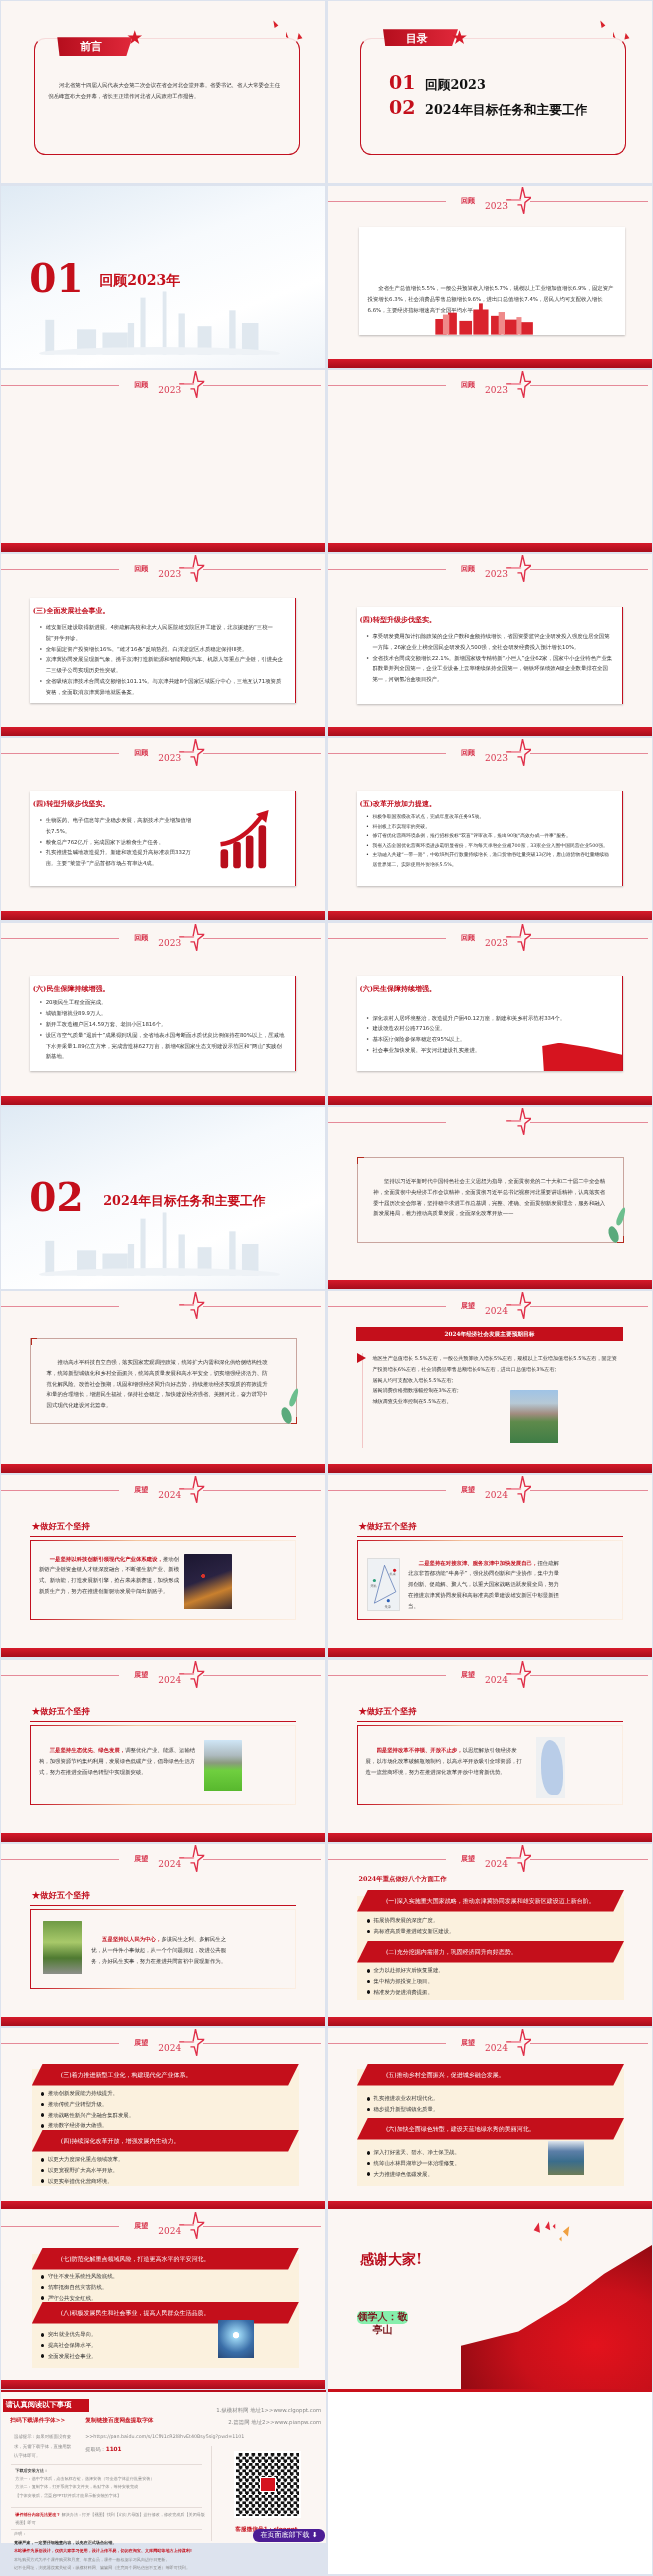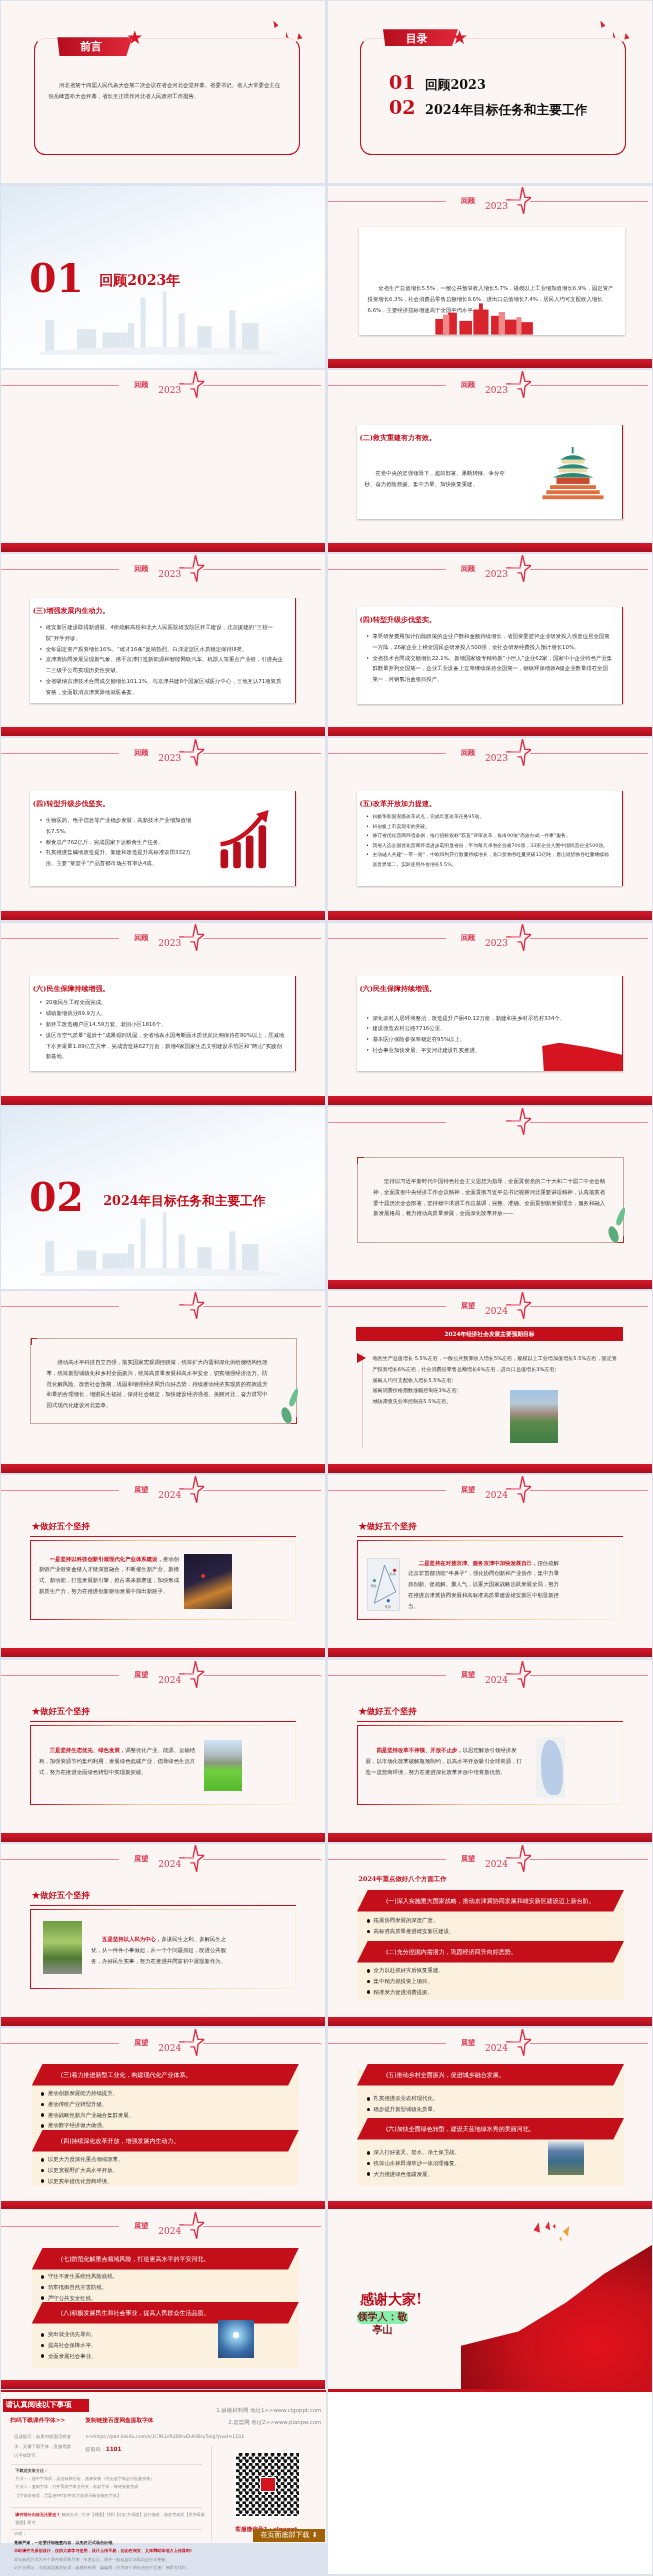--- a/index.html
+++ b/index.html
@@ -32,21 +32,21 @@
   .frame-title { position: absolute; left: 30.5px; top: 46px; font-family: "DejaVu Serif", serif; font-weight: bold; font-size: 8.3px; color: #c2101f; }
   .frame-title-line { position: absolute; left: 29px; right: 29px; top: 61px; height: 1.3px; background: #c2101f; }
   .gframe { position: absolute; left: 29px; right: 29px; top: 65px; height: 80px; border-left: 1.3px solid #c2101f; border-top: 1.3px solid; border-bottom: 1.3px solid; border-image: linear-gradient(90deg, #c2101f, #f3c69f 40%, #fbeee2) 1; border-right: 0.6px solid #f4dccd; }
   .photo { position: absolute; border-radius: 0.6px; }
   .pill { position: absolute; background: #86efac; border-radius: 5.1px; color: #7b1b20; font-family: "DejaVu Serif", serif; font-weight: bold; font-size: 10px; text-align: center; }
   .notice { position: absolute; left: 1.3px; top: 2390px; width: 325px; height: 153px; background: #fbf6f3; }
   .notice .nt-title { position: absolute; left: 1.3px; top: 1.9px; width: 86px; height: 12.7px; background: #c40f1b; color: #fff; font-weight: bold; font-size: 7.3px; line-height: 12.7px; padding-left: 3.2px; }
   .notice .red { color: #c40f1b; font-weight: bold; }
   .notice .gray { color: #888; }
   .notice .small { font-size: 4.1px; line-height: 8.3px; }
-  .dl-btn { position: absolute; right: 1.3px; bottom: 1.3px; width: 72px; height: 12.7px; background: #a16207; color: #fff; font-size: 7px; line-height: 12.7px; text-align: center; }
+  .dl-btn { position: absolute; right: 1.3px; bottom: 1.3px; width: 72px; height: 12.7px; background: #4c1d95; color: #fff; font-size: 7px; line-height: 12.7px; text-align: center; border-radius: 6px; }
   .blankpanel { position: absolute; left: 328px; top: 2390px; width: 324px; height: 184px; background: #fff; }
 </style>
 </head>
 <body>
 
 <svg width="0" height="0" style="position:absolute">
   <defs>
     <symbol id="star-mark" viewBox="0 0 40 46">
       <path d="M0 22 L22 22 L26 2 L30 18 L40 18 L30 26 L28 44 L24 30 L18 30" fill="none" stroke="#e0304a" stroke-width="2.2" stroke-linejoin="miter"></path>
       <path d="M8 22 L24 22" stroke="#f3a7b2" stroke-width="2"></path>
@@ -166,51 +166,35 @@
   <div class="slide col-r" style="top:370px;">
     <div class="hdr">
       <div class="line-l"></div>
         <div class="line-r"></div>
       <span class="lbl">回顾</span>
       <span class="yr">2023</span>
       <svg class="star" viewBox="0 0 40 46" width="25.4" height="29">
           <use href="#star-mark"></use>
         </svg>
     </div>
-    <div class="card" style="left:29px;top:55px;width:266px;height:94px;">
-      <div class="ttl">(二)救灾重建有力有效。</div>
-      <p class="para" style="position:absolute;left:7.6px;top:43px;width:150px;">在党中央的坚强领导下，超前部署、果断转移。争分夺秒、奋力抢险救援。集中力量、加快恢复重建。</p>
-      <svg style="position:absolute;left:184px;top:21.6px;width:64px;height:56px;" viewBox="0 0 100 88">
-        <rect x="48" y="0" width="3" height="10" fill="#2a8a7a"></rect>
-        <path d="M30 20 Q50 6 70 20 Z" fill="#2a8a7a"></path>
-          <rect x="32" y="20" width="36" height="6" fill="#e9d9a6"></rect>
-        <path d="M24 34 Q50 20 76 34 Z" fill="#2a8a7a"></path>
-          <rect x="28" y="34" width="44" height="6" fill="#e9d9a6"></rect>
-        <path d="M18 48 Q50 34 82 48 Z" fill="#2a8a7a"></path>
-          <rect x="24" y="48" width="52" height="10" fill="#c94b2e"></rect>
-        <rect x="14" y="60" width="72" height="6" fill="#e07040"></rect>
-          <rect x="8" y="68" width="84" height="6" fill="#e07040"></rect>
-          <rect x="2" y="76" width="96" height="6" fill="#e07040"></rect>
-      </svg>
-    </div>
     <div class="footer-bar"></div>
   </div>
 
   <div class="slide col-l" style="top:554px;">
     <div class="hdr">
       <div class="line-l"></div>
         <div class="line-r"></div>
       <span class="lbl">回顾</span>
       <span class="yr">2023</span>
       <svg class="star" viewBox="0 0 40 46" width="25.4" height="29">
           <use href="#star-mark"></use>
         </svg>
     </div>
     <div class="card" style="left:29px;top:44px;width:266px;height:105px;">
-      <div class="ttl">(三)增强发展内生动力。</div>
+      <div class="ttl">(三)全面发展社会事业。</div>
       <ul>
         <li>雄安新区建设取得新进展。4所疏解高校和北大人民医院雄安院区开工建设，北京援建的“三校一院”开学开诊。</li>
         <li>全年固定资产投资增长16%。“雄才16条”反响热烈。白洋淀淀区水质稳定保持III类。</li>
         <li>京津冀协同发展呈现新气象。携手京津打造新能源和智能网联汽车、机器人等重点产业链，引进央企二三级子公司实现历史性突破。</li>
         <li>全省吸纳京津技术合同成交额增长101.1%。与京津共建8个国家区域医疗中心，三地互认71项资质资格，全面取消京津冀异地就医备案。</li>
       </ul>
     </div>
     <div class="footer-bar"></div>
   </div>
 
@@ -625,21 +609,21 @@
           <path d="M4 16 L12 4 L14 20 Z"></path>
           <path d="M22 12 L28 2 L30 16 Z"></path>
           <path d="M34 10 L38 6 L38 14 Z"></path>
         </g>
       <g fill="#f0a040">
           <path d="M50 18 L60 10 L58 26 Z"></path>
           <path d="M44 30 L48 26 L48 34 Z"></path>
         </g>
     </svg>
     <div style="position:absolute;right:0;top:38px;width:191px;height:144px;background:radial-gradient(ellipse at 70% 70%,#e3121c 0%,#c9101a 40%,#8e0a12 80%);clip-path:polygon(100% 0,100% 100%,0 100%,0 70%,30% 60%,55% 40%,75% 20%);"></div>
-    <div style="position:absolute;left:32px;top:44px;font-family:'DejaVu Serif',serif;font-weight:bold;font-size:14px;color:#b80d1c;margin-top:40px;">感谢大家!</div>
+    <div style="position:absolute;left:32px;top:44px;font-family:'DejaVu Serif',serif;font-weight:bold;font-size:14px;color:#b80d1c;">感谢大家!</div>
     <div class="pill" style="left:29px;top:104px;width:51px;height:12.7px;line-height:12.7px;">领学人：敬亭山</div>
   </div>
 </div>
 
 <div class="notice">
   <div style="position:absolute;left:0;right:0;top:0;height:1.9px;background:#b80d1c;"></div>
   <div class="nt-title" style="top:9px;">请认真阅读以下事项</div>
   <div style="position:absolute;right:5.1px;top:14px;font-size:5.4px;color:#888;text-align:right;line-height:12px;">
     <div>1.纵横材料网 地址1&gt;&gt;www.clgoppt.com</div>
     <div>2.篇篇网 地址2&gt;&gt;www.pianpw.com</div>

